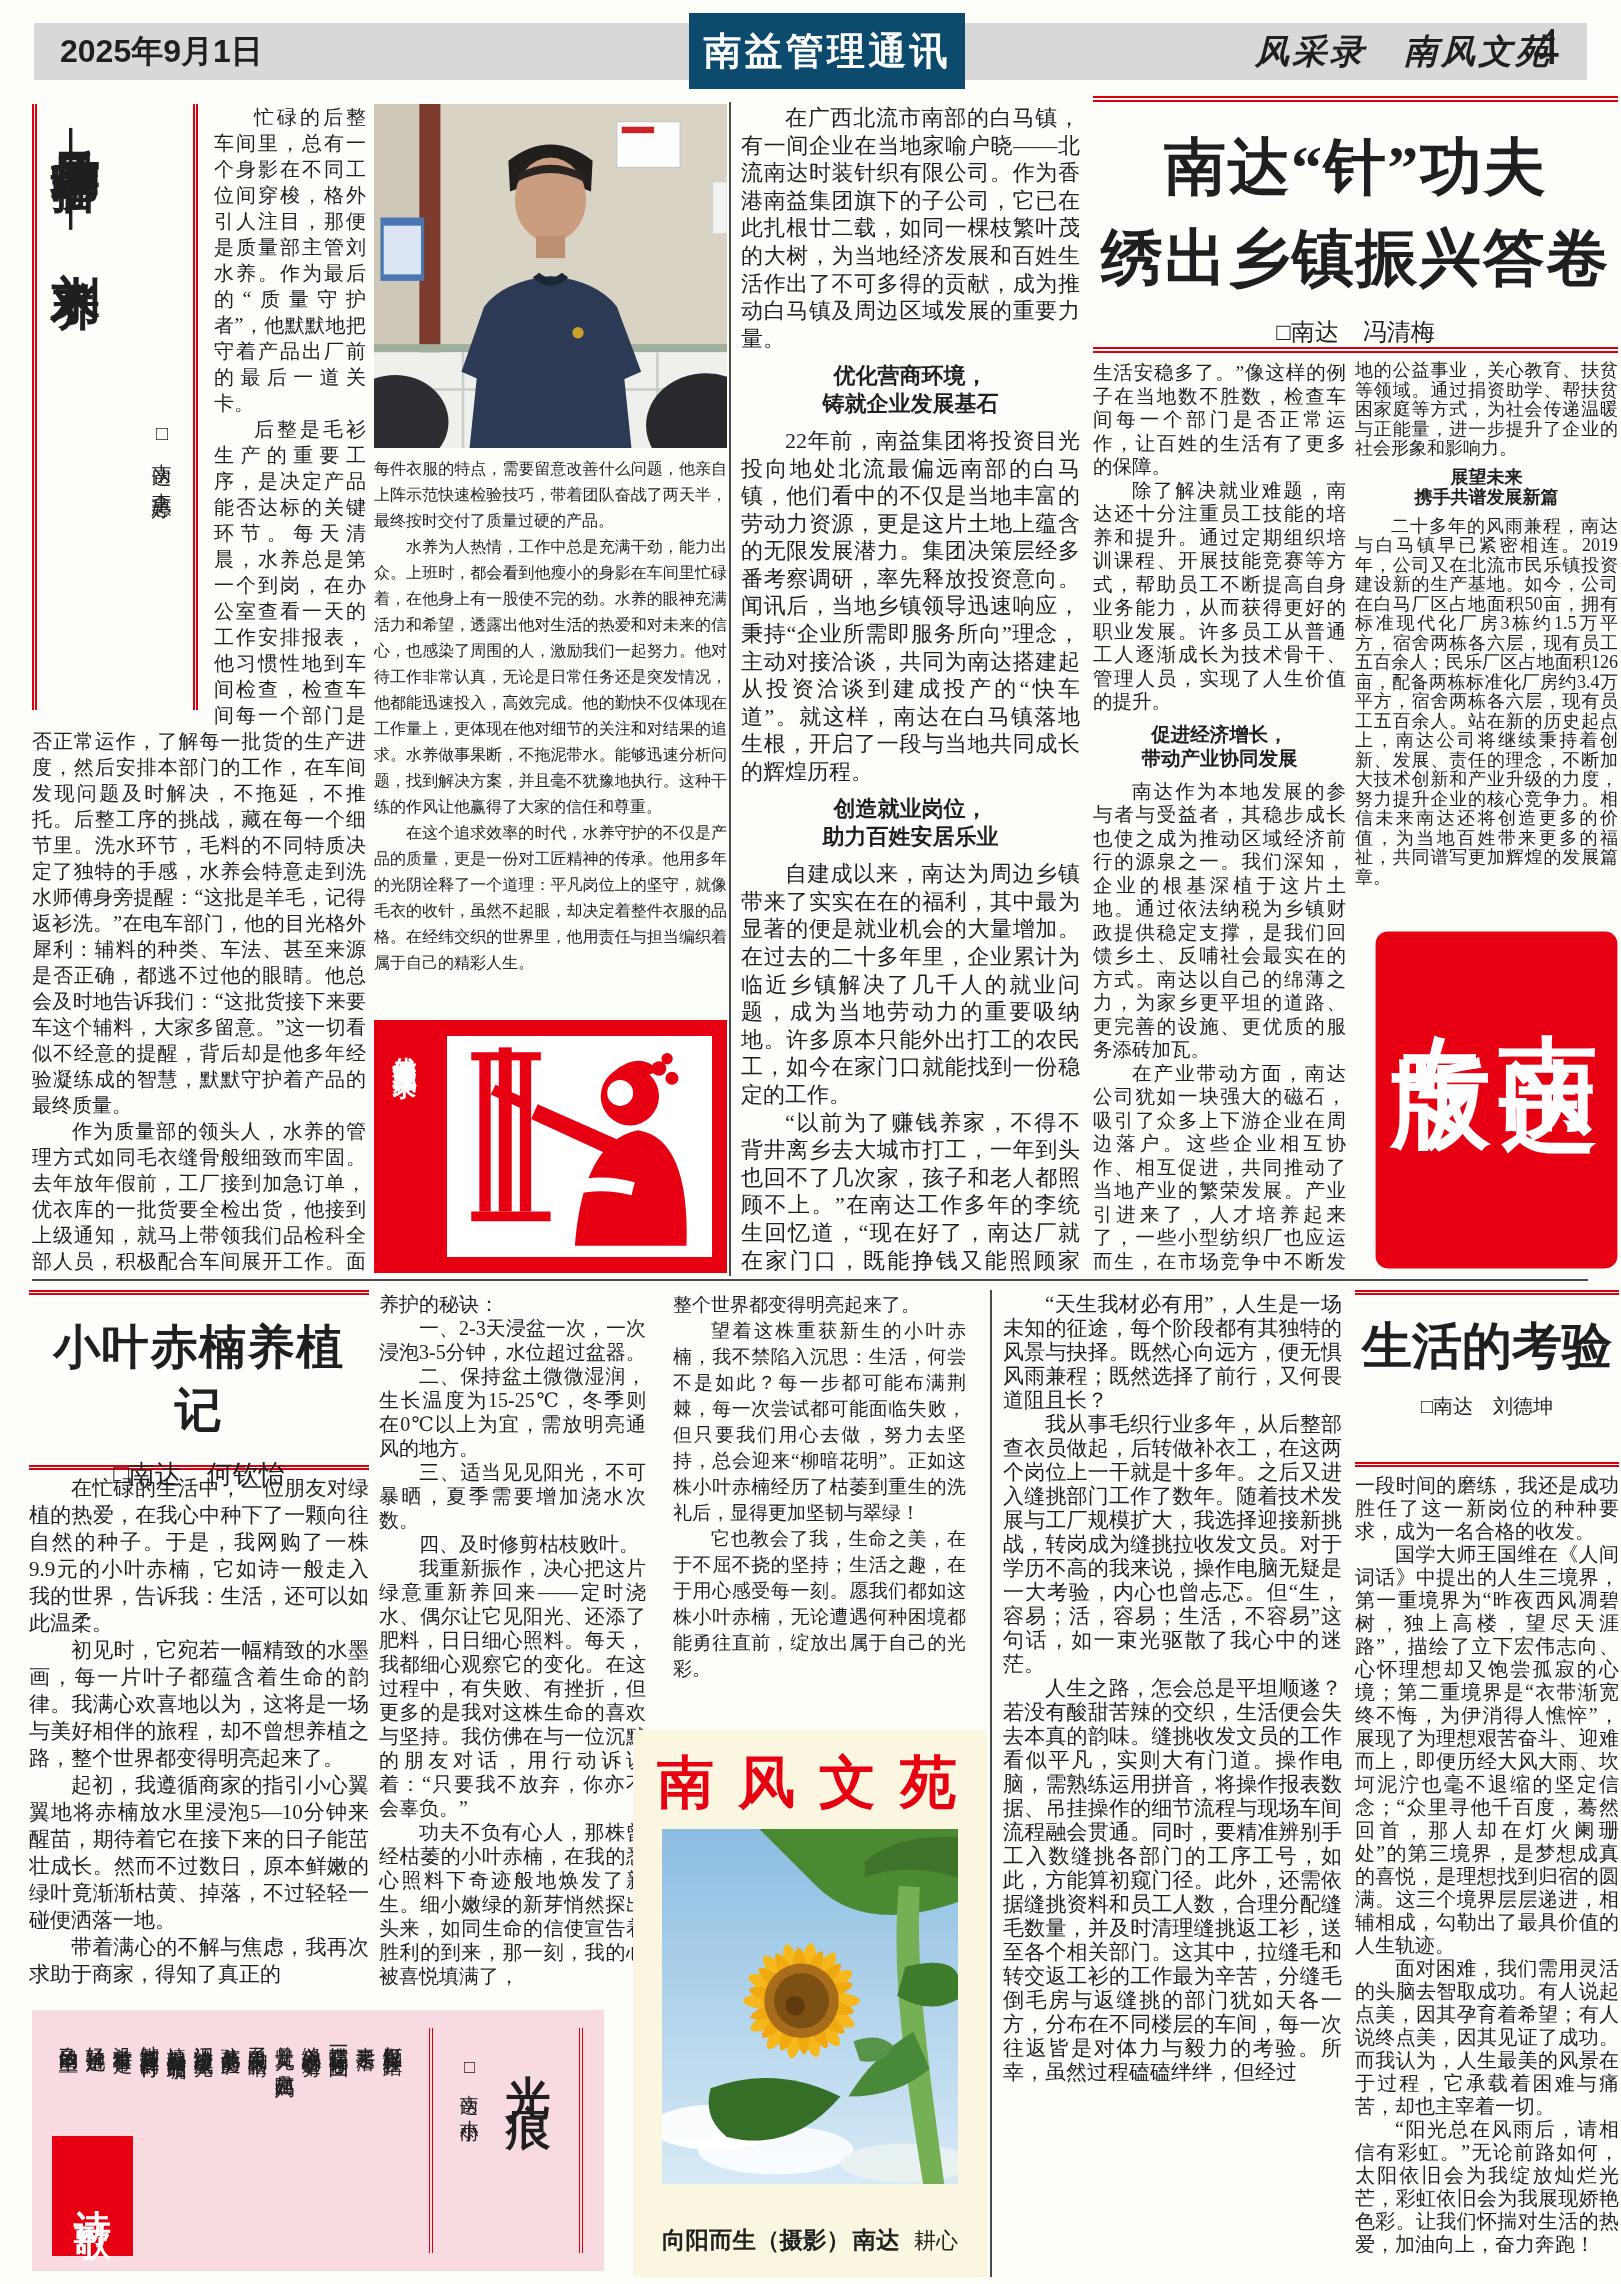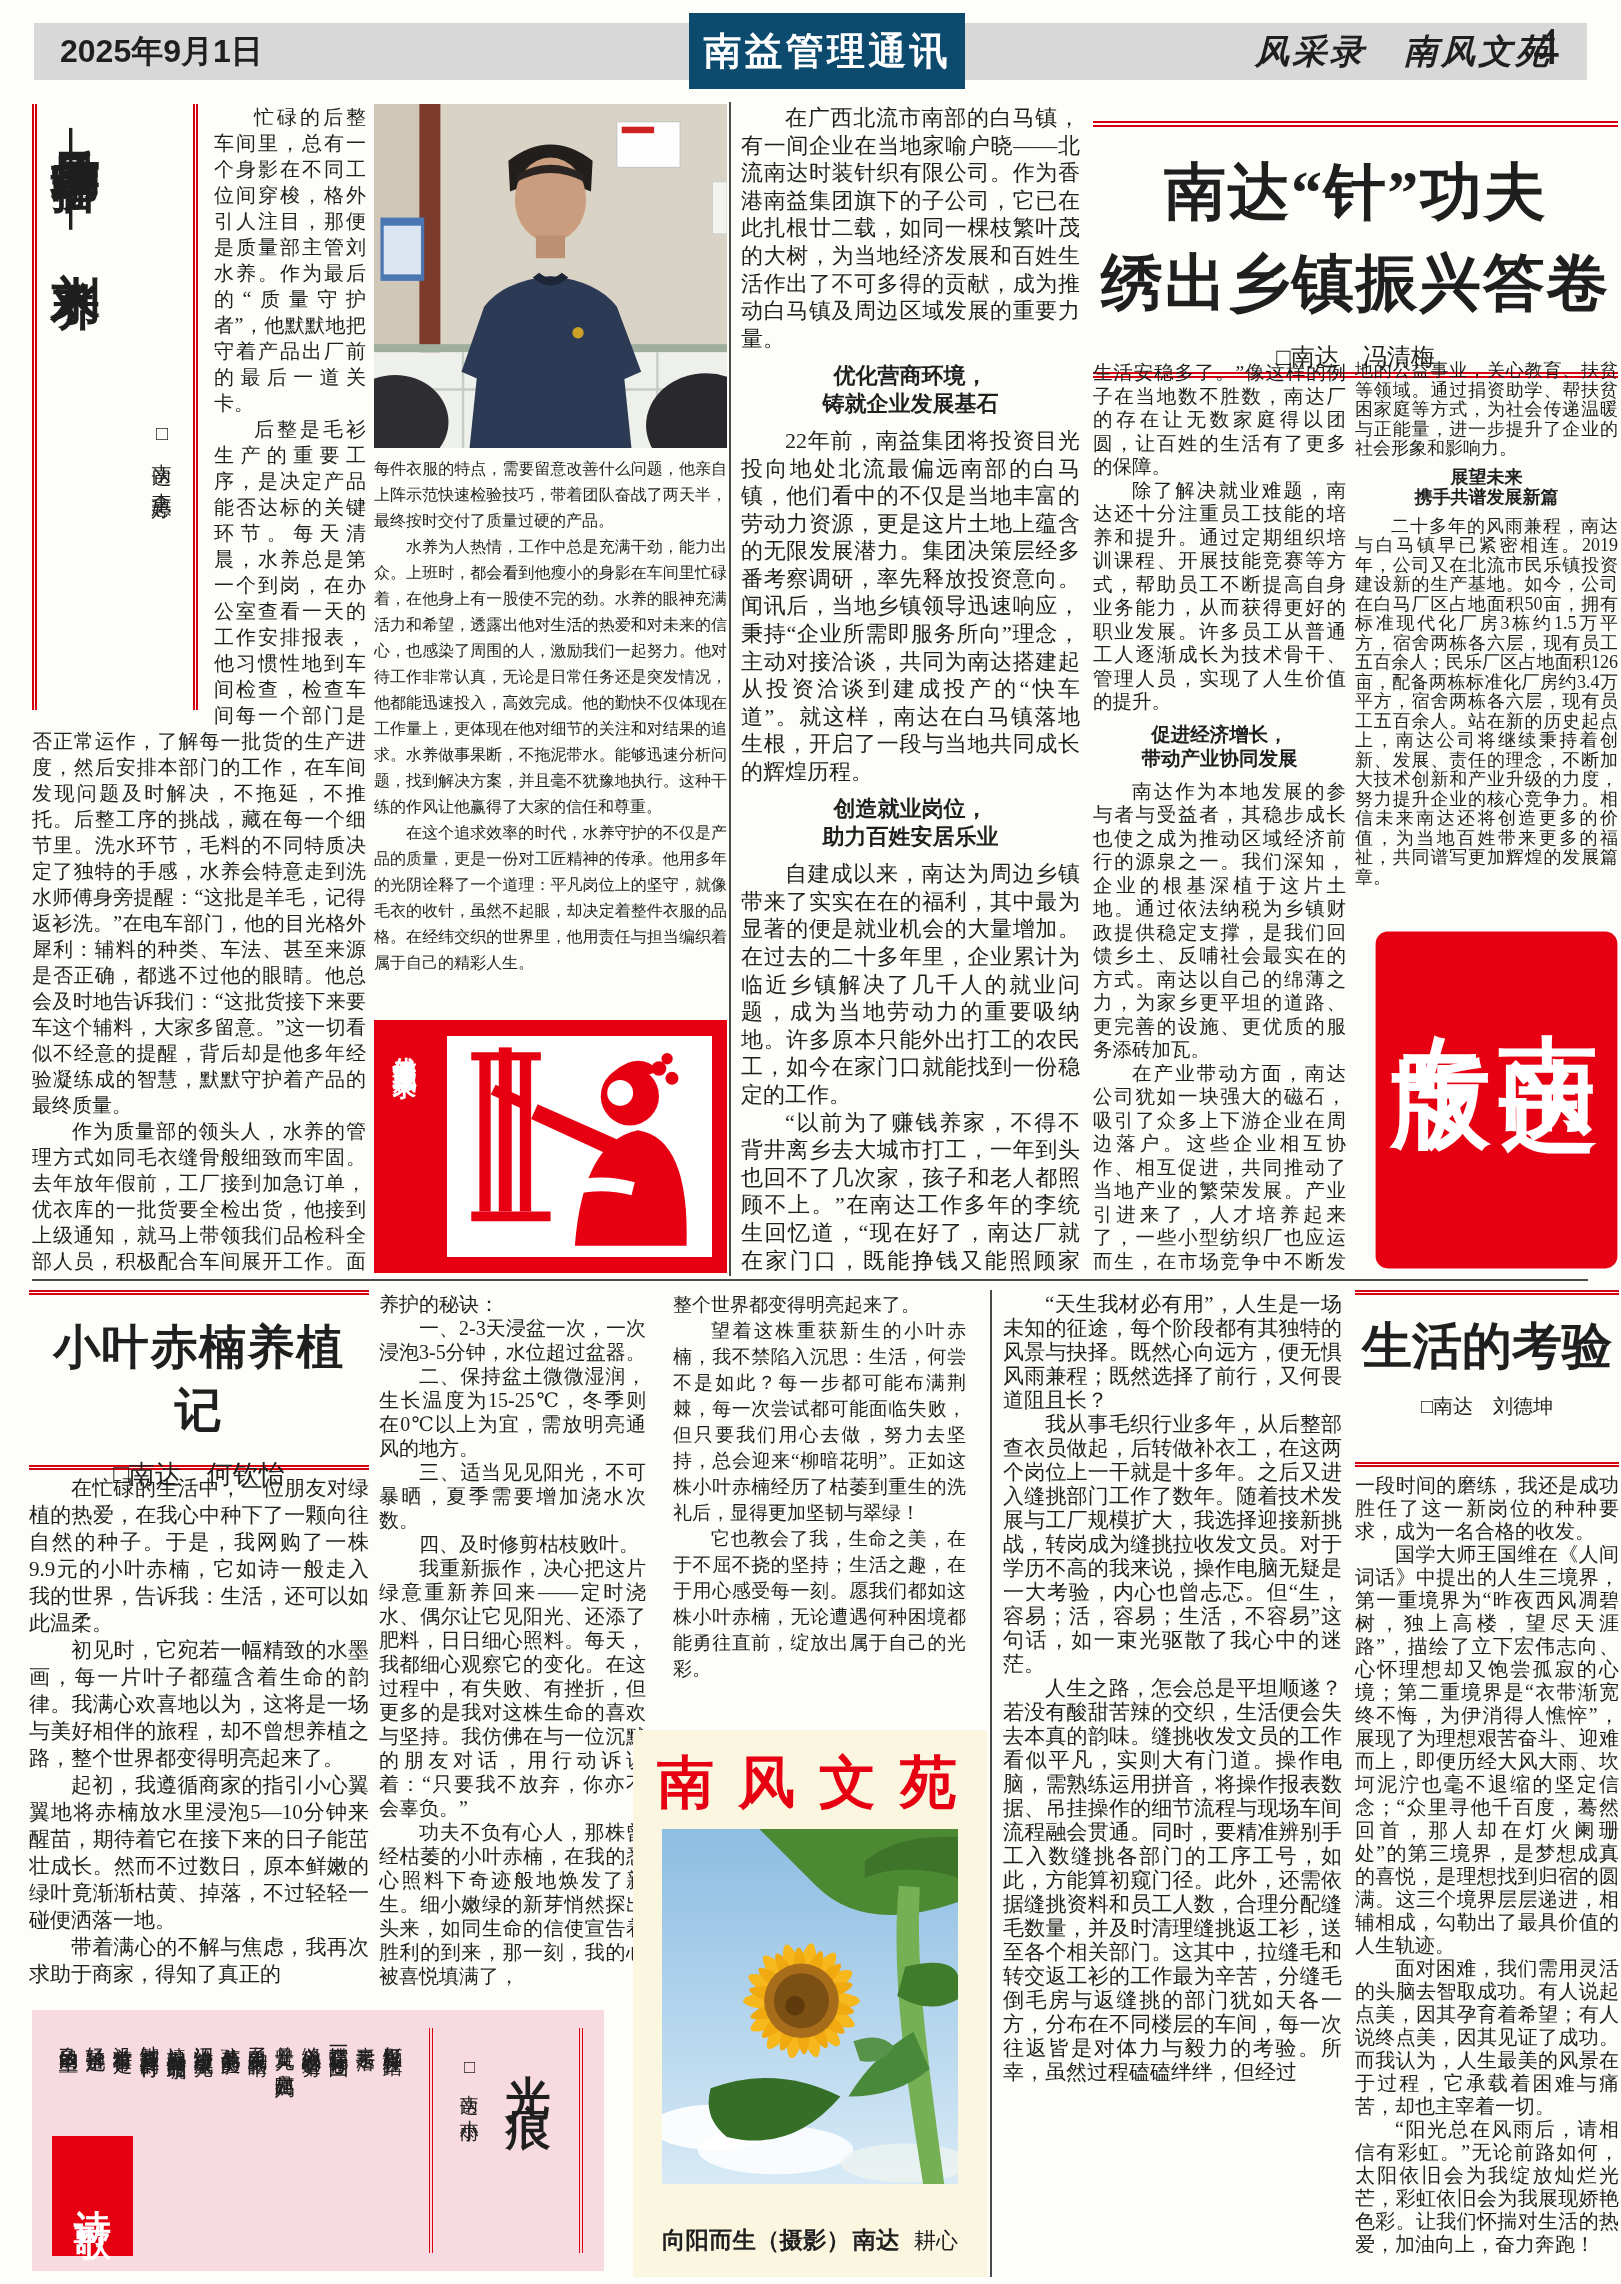--- a/index.html
+++ b/index.html
@@ -33,21 +33,21 @@
   .liu-photo{position:absolute;left:374px;top:104px;width:353px;height:344px;}
   .liu-col2{position:absolute;left:374px;top:456px;width:353px;height:558px;overflow:hidden;
             font-size:16px;line-height:26px;}
   .badge{position:absolute;left:374px;top:1020px;width:353px;height:253px;background:#e60012;}
   .badge-label{position:absolute;left:14.6px;top:18px;writing-mode:vertical-rl;color:#fff;
                font-size:23.5px;letter-spacing:2.4px;font-weight:600;}
   .badge-panel{position:absolute;left:73px;top:16px;right:14.6px;bottom:16px;background:#fff;}
   
   .nanda-colA{position:absolute;left:741px;top:104px;width:339px;height:1172px;overflow:hidden;
               font-size:22px;line-height:27.6px;}
-  .nanda-title-block{position:absolute;left:1093px;top:121px;width:525px;height:245px;
+  .nanda-title-block{position:absolute;left:1093px;top:96px;width:525px;height:245px;
                      border-top:6.5px double #d7000f;border-bottom:6.5px double #d7000f;text-align:center;}
   .nanda-title1{font-size:62px;font-weight:900;margin-top:23px;letter-spacing:1.6px;}
   .nanda-title2{font-size:62px;font-weight:900;margin-top:6.5px;letter-spacing:1.6px;}
   .nanda-byline{font-size:24px;margin-top:16px;}
   .nanda-colB{position:absolute;left:1093px;top:361px;width:253px;height:914px;overflow:hidden;
               font-size:19.5px;line-height:23.5px;}
   .nanda-colC{position:absolute;left:1355px;top:361px;width:263px;height:567px;overflow:hidden;
               font-size:18px;line-height:19.5px;}
   .seal{position:absolute;left:1378px;top:934px;width:237px;height:332px;background:#e60012;border-radius:9.7px;
         box-shadow:0 0 0 2.4px #e60012;}
@@ -192,21 +192,21 @@
     <p class="p ind">“以前为了赚钱养家，不得不背井离乡去大城市打工，一年到头也回不了几次家，孩子和老人都照顾不上。”在南达工作多年的李统生回忆道，“现在好了，南达厂就在家门口，既能挣钱又能照顾家庭，</p>
   </div>
 
   <div class="nanda-title-block">
     <div class="nanda-title1">南达“针”功夫</div>
     <div class="nanda-title2">绣出乡镇振兴答卷</div>
     <div class="nanda-byline">□南达　冯清梅</div>
   </div>
 
   <div class="nanda-colB">
-    <p class="p">生活安稳多了。”像这样的例子在当地数不胜数，南达厂的存在让无数家庭得以团圆，让百姓的生活有了更多的保障。</p>
+    <p class="p">生活安稳多了。”像这样的例子在当地数不胜数，检查车间每一个部门是否正常运作，让百姓的生活有了更多的保障。</p>
     <p class="p ind">除了解决就业难题，南达还十分注重员工技能的培养和提升。通过定期组织培训课程、开展技能竞赛等方式，帮助员工不断提高自身业务能力，从而获得更好的职业发展。许多员工从普通工人逐渐成长为技术骨干、管理人员，实现了人生价值的提升。</p>
     <p class="p subhead">促进经济增长，
 带动产业协同发展</p>
     <p class="p ind">南达作为本地发展的参与者与受益者，其稳步成长也使之成为推动区域经济前行的源泉之一。我们深知，企业的根基深植于这片土地。通过依法纳税为乡镇财政提供稳定支撑，是我们回馈乡土、反哺社会最实在的方式。南达以自己的绵薄之力，为家乡更平坦的道路、更完善的设施、更优质的服务添砖加瓦。</p>
     <p class="p ind">在产业带动方面，南达公司犹如一块强大的磁石，吸引了众多上下游企业在周边落户。这些企业相互协作、相互促进，共同推动了当地产业的繁荣发展。产业引进来了，人才培养起来了，一些小型纺织厂也应运而生，在市场竞争中不断发展壮大，创造了更多的就业机会和经济效益。</p>
     <p class="p ind">此外，南达还积极参与当</p>
   </div>
 
   <div class="nanda-colC">
     <p class="p">地的公益事业，关心教育、扶贫等领域。通过捐资助学、帮扶贫困家庭等方式，为社会传递温暖与正能量，进一步提升了企业的社会形象和影响力。</p>

